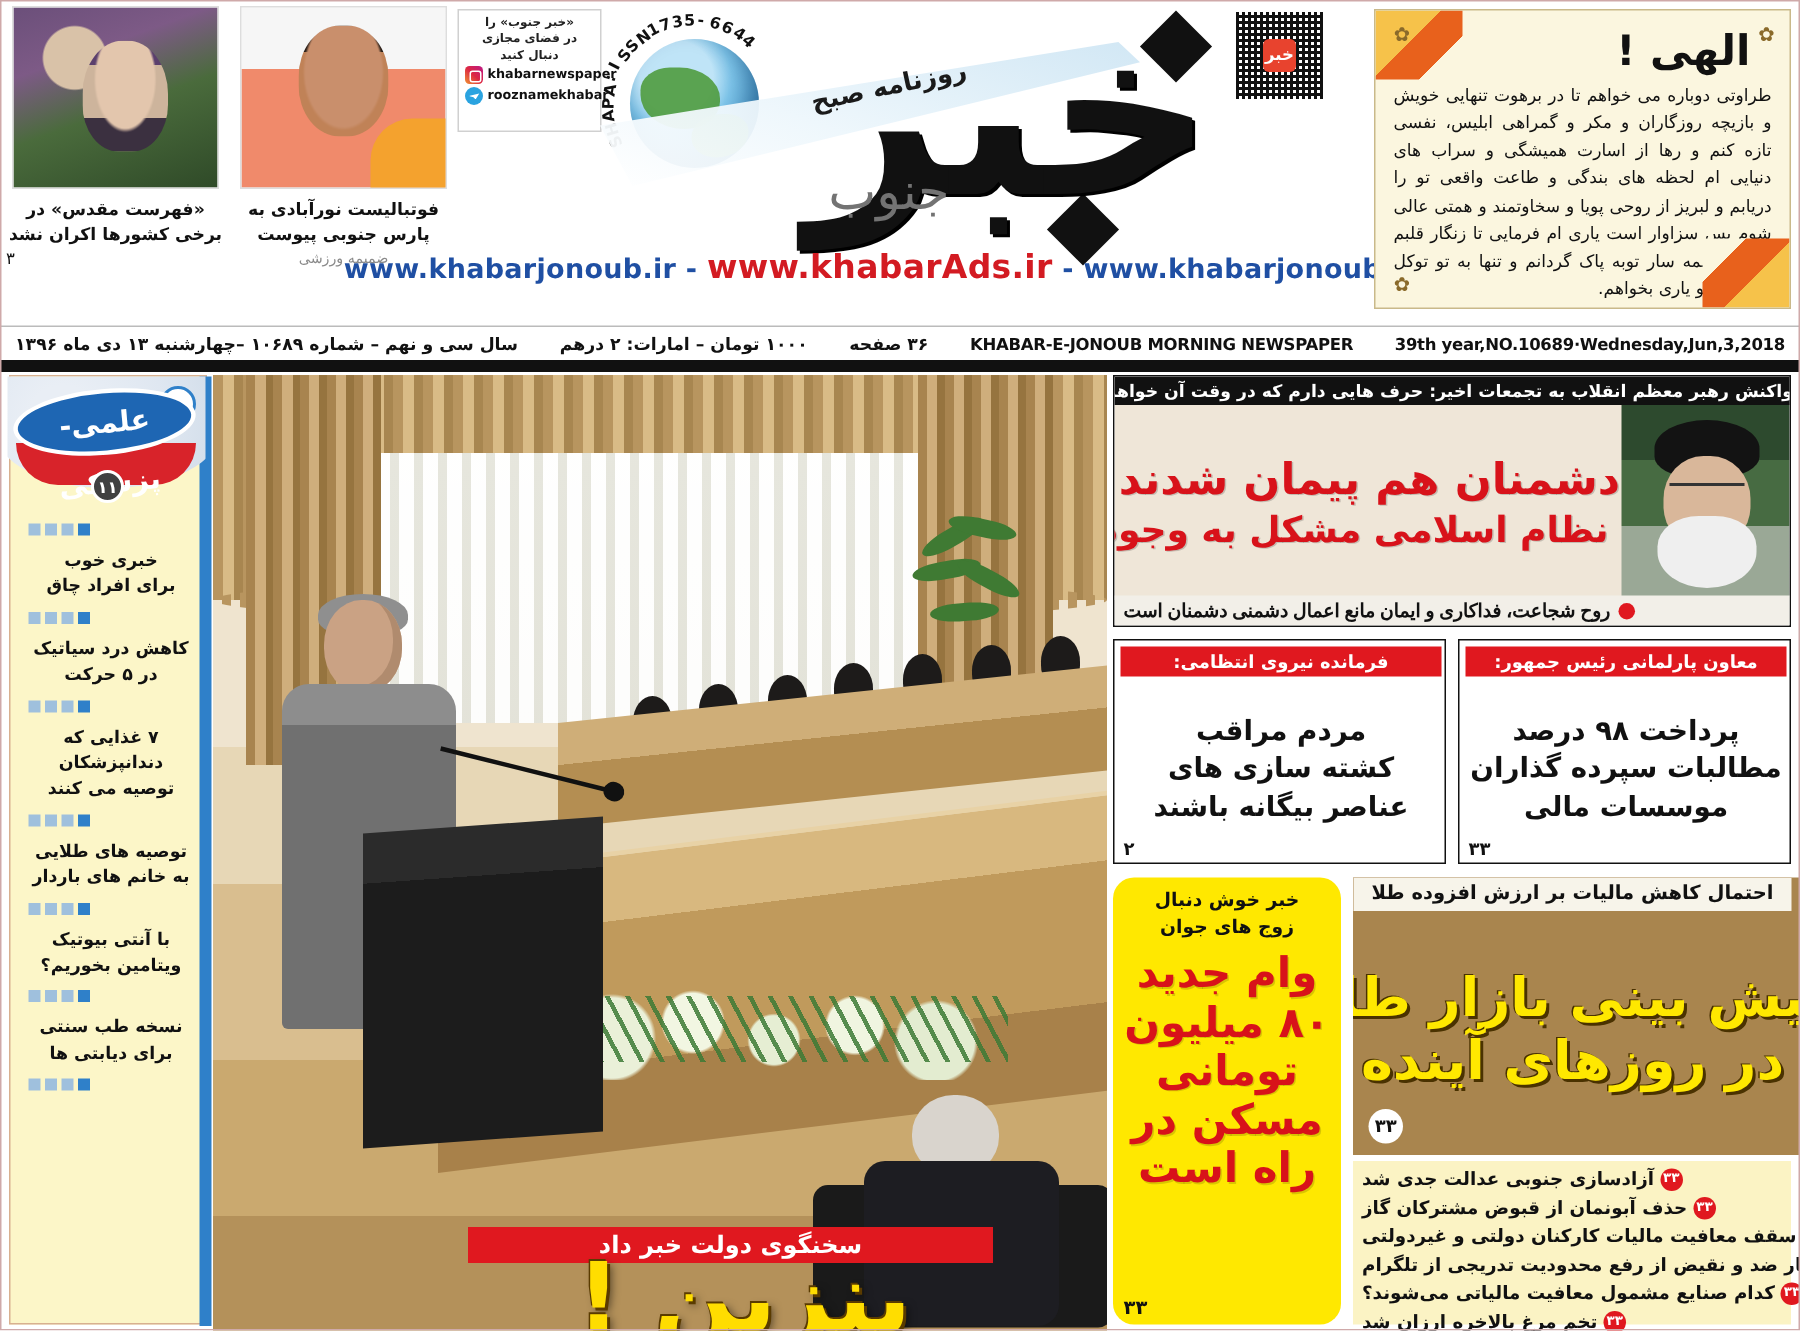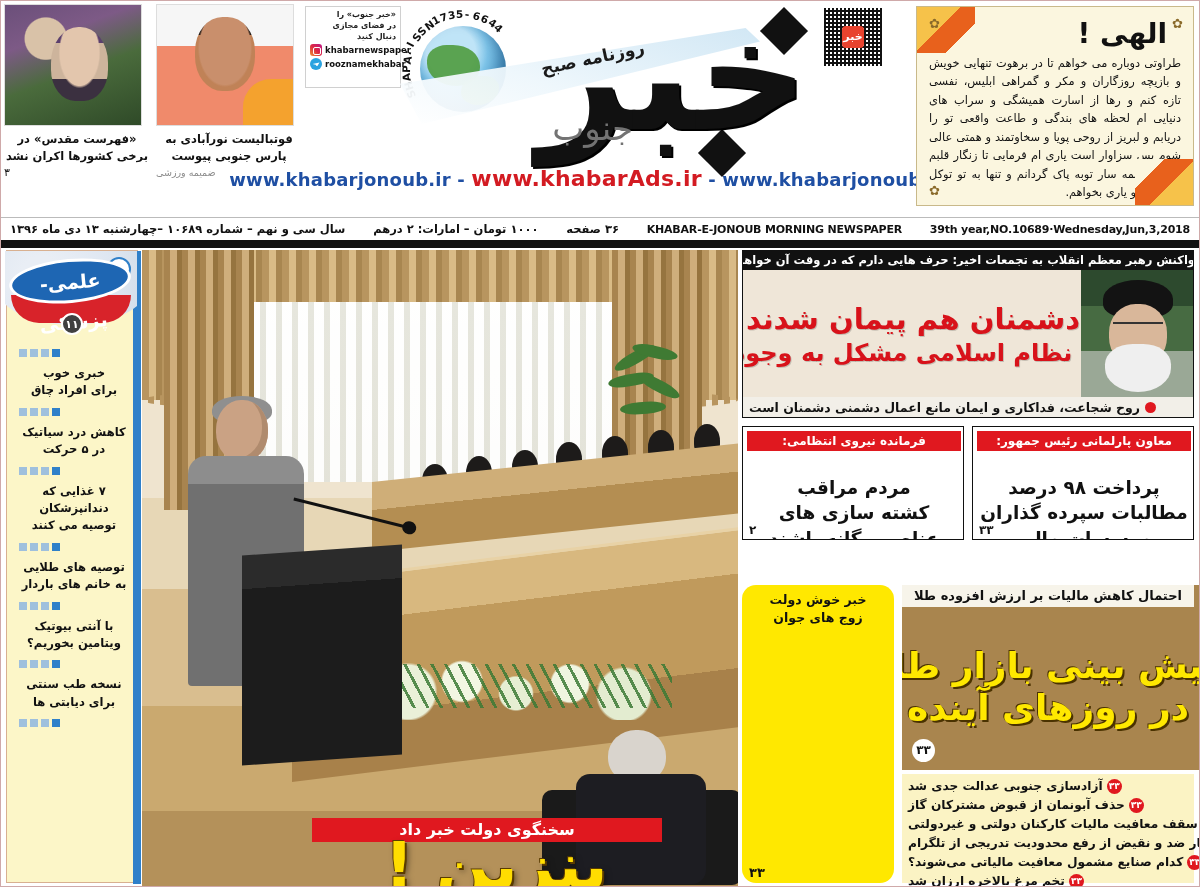--- a/index.html
+++ b/index.html
@@ -15,21 +15,21 @@
 
   
   .masthead {
     position: relative; width: 1200px; height: 218px;
     background: #ffffff;
     border-bottom: 1px solid #bbb;
   }
 
   
   .teaser-wrap { position:absolute; left:4px; top:4px; width:300px; height:210px; display:flex; gap:6px; flex-direction: row-reverse;}
-  .teaser { width:146px; display:flex; flex-direction:column; align-items:flex-end; }
+  .teaser { width:146px; display:flex; flex-direction:column; align-items:center; }
   .teaser-photo {
     width: 138px; height: 122px; border:1px solid #ddd; position:relative; overflow:hidden;
   }
   .ph-a { background:
       radial-gradient(circle at 30% 28%, #d9c2a8 0 16%, transparent 17%),
       linear-gradient(160deg,#6b4f7a 0%, #7d5a86 28%, #4a6b3c 55%, #2f4a28 100%);
   }
   .ph-a::after{
     content:""; position:absolute; left:34%; top:18%; width:42%; height:62%;
     background: radial-gradient(ellipse at 50% 35%, #e3c6ad 0 48%, transparent 52%),
@@ -52,21 +52,21 @@
     font-weight:bold; color:#111; direction:rtl; width:100%;
   }
   .teaser-sub { margin-top:3px; font-size:9.5px; color:#8a8a8a; text-align:center; }
   .teaser-pg { font-size:11px; color:#111; align-self:flex-end; margin-top:2px; padding-right:2px;}
 
   
   .social {
     position:absolute; left:305px; top:6px; width:96px; height:82px;
     border:1px solid #d0d0d0; background:#fff; padding:3px 4px; direction:rtl;
   }
-  .social-line { font-size:8px; color:#222; line-height:1.35; text-align:right; font-weight:bold;}
+  .social-line { font-size:8px; color:#222; line-height:1.35; text-align:center; font-weight:bold;}
   .social-row { display:flex; flex-direction:row-reverse; align-items:center; gap:3px; margin-top:2px; }
   .sc-ico { width:12px;height:12px;border-radius:3px;flex:0 0 auto; position:relative;}
   .sc-insta{ background:linear-gradient(45deg,#f09433,#dc2743,#bc1888); }
   .sc-insta::after{content:"";position:absolute;left:3px;top:3px;width:6px;height:6px;border:1.2px solid #fff;border-radius:2px;}
   .sc-tg{ background:#2aa3e0; border-radius:50%; }
   .sc-tg::after{content:"";position:absolute;left:2.5px;top:4px;width:7px;height:4px;background:#fff;clip-path:polygon(0 40%,100% 0,65% 100%,45% 62%);}
   .sc-txt{ font-size:8.5px; color:#111; font-weight:bold; direction:ltr;}
 
   
   .globe-wrap{ position:absolute; left:396px; top:10px; width:130px; height:118px; }
@@ -347,25 +347,25 @@
     line-height:1.28; text-shadow: 1px 1px 0 rgba(0,0,0,.18);
     white-space:nowrap;
   }
   .leader-h.l2{ font-size:24px; }
   .leader-foot{
     position:absolute; left:0; bottom:0; width:452px; height:20px; background:#f2efe8;
     display:flex; flex-direction:row; align-items:center; justify-content:flex-end; gap:5px;
     padding:0 6px; direction:rtl;
   }
   .leader-foot .dot{ width:11px;height:11px;border-radius:50%;background:#e0181f; }
-  .leader-foot span{ font-size:12.5px; font-weight:bold; color:#111; }
+  .leader-foot span{ font-size:12.5px; font-weight:bold; color:#111;font-family:Liberation Serif, serif; }
 
   
   .twin{ position:absolute; left:0; top:176px; width:452px; height:150px; display:flex; flex-direction:row; gap:8px; }
-  .tbox{ width:222px; height:114px; border:1px solid #111; background:#fff; position:relative; overflow:hidden;}
+  .tbox{ width:222px; height:150px; border:1px solid #111; background:#fff; position:relative; overflow:hidden;}
   .tbox-kicker{
     position:absolute; left:4px; top:4px; width:214px; height:20px; background:#e0181f;
     color:#fff; font-size:12px; font-weight:bold; line-height:20px; text-align:center; direction:rtl;
   }
   .tbox-body{
     position:absolute; left:4px; top:27px; width:214px; height:118px; direction:rtl;
     display:flex; flex-direction:column; justify-content:center; align-items:center;
   }
   .tbox-h{ font-size:18.5px; font-weight:bold; color:#111; line-height:1.38; text-align:center; white-space:nowrap;}
   .tbox-pg{ position:absolute; left:6px; bottom:2px; font-size:12px; font-weight:bold; color:#111; }
@@ -684,22 +684,29 @@
                 <div>کشته سازی های</div>
                 <div>عناصر بیگانه باشند</div>
               </div>
           </div>
           <div class="tbox-pg">۲</div>
         </div>
       </div>
 
       <div class="loan">
         <div class="loan-kicker" id="loan-kicker">
-            <div>خبر خوش دولت</div>
+            <div>خبر خوش دنبال</div>
             <div>زوج های جوان</div>
+          </div>
+        <div class="loan-h" id="loan-headline">
+            <div>وام جدید</div>
+            <div>۸۰ میلیون</div>
+            <div>تومانی</div>
+            <div>مسکن در</div>
+            <div>راه است</div>
           </div>
         <div class="loan-pg">۳۳</div>
       </div>
 
       <div class="gold">
         <div class="gold-kicker">احتمال کاهش مالیات بر ارزش افزوده طلا</div>
         <div class="gold-body">
           <div class="gold-h">پیش بینی بازار طلا</div>
           <div class="gold-h">در روزهای آینده</div>
         </div>

